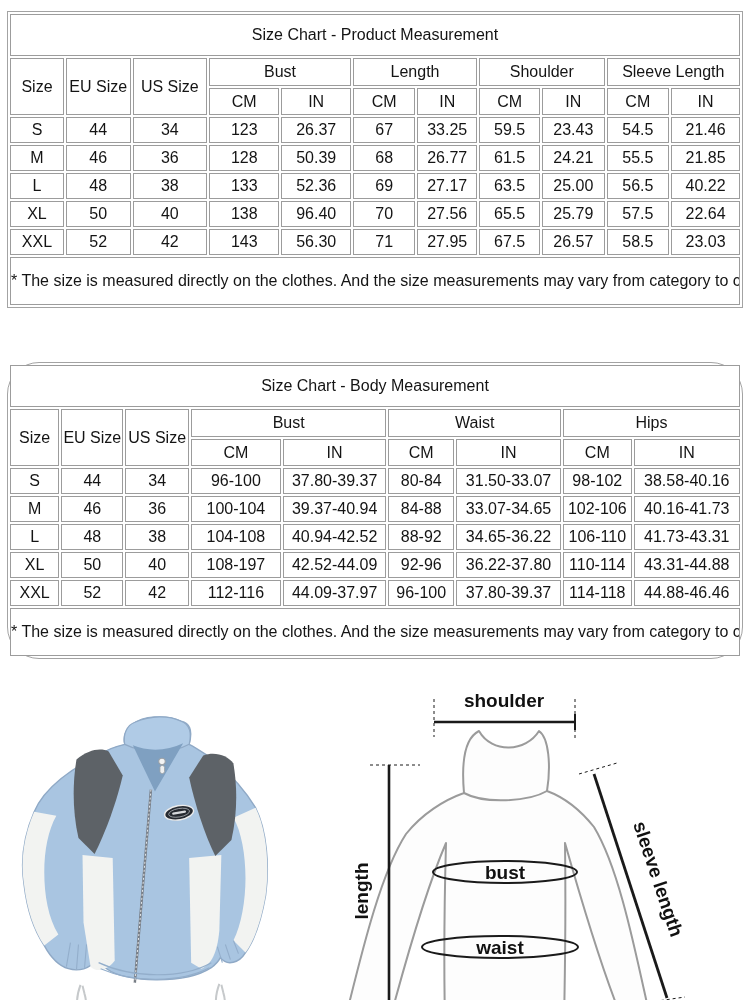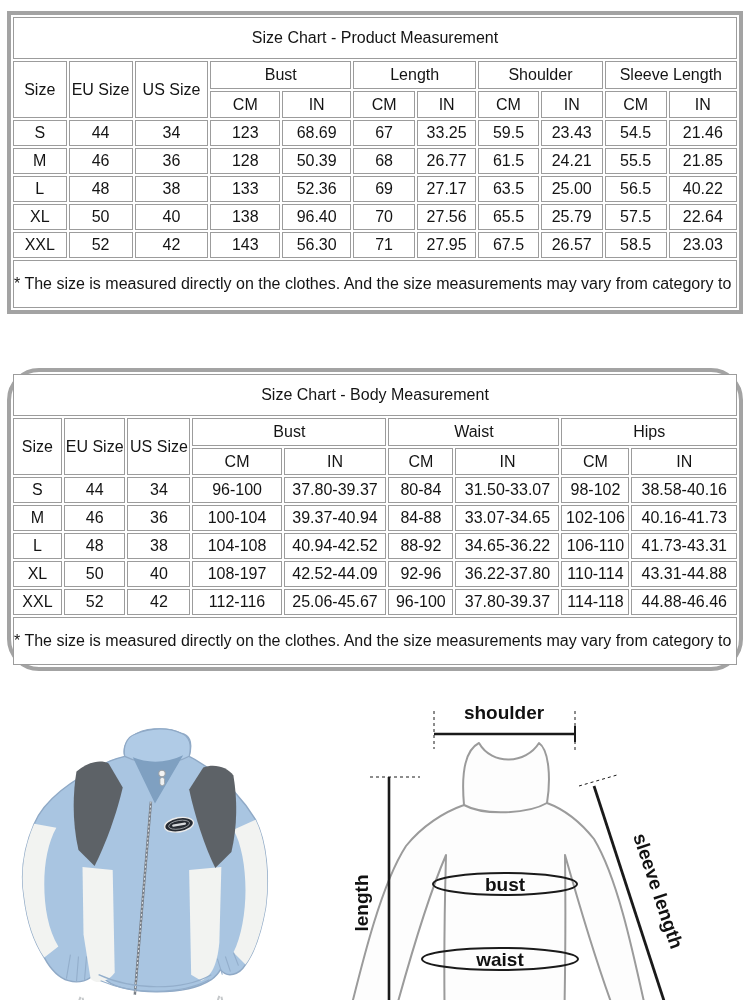--- a/index.html
+++ b/index.html
@@ -2,21 +2,21 @@
 <html><head>
 <meta charset="utf-8">
 <style>
   html,body{margin:0;padding:0;background:#fff;}
   body{width:750px;height:1000px;font-family:"Liberation Sans",sans-serif;color:#141414;overflow:hidden;}
   .page{width:750px;height:1000px;background:#fff;}
 
   .size-table{
     border-collapse:separate;border-spacing:2px;
     table-layout:fixed;width:736px;margin:0 auto;
-    border:4px solid #a3a3a3;background:#fff;
+    border:1px solid #a3a3a3;background:#fff;
   }
   .tbl1{margin-top:11px;}
   .tbl2{margin-top:54px;border-radius:32px;}
   .size-table th,.size-table td{
     border:1px solid #9c9c9c;text-align:center;vertical-align:middle;
     font-weight:normal;font-size:16px;padding:1px 0;background:#fff;
     overflow:hidden;white-space:nowrap;
   }
   .title-cell{font-weight:bold;font-size:18px;height:38px;}
   .group-cell{font-size:16.5px;height:24px;}
@@ -77,21 +77,21 @@
         <th class="cm">CM</th>
         <th class="in">IN</th>
       </tr>
     </thead>
     <tbody>
         <tr>
           <td>S</td>
           <td>44</td>
           <td>34</td>
           <td>123</td>
-          <td>68.69</td>
+          <td>26.37</td>
           <td>67</td>
           <td>33.25</td>
           <td>59.5</td>
           <td>23.43</td>
           <td>54.5</td>
           <td>21.46</td>
         </tr>
         <tr>
           <td>M</td>
           <td>46</td>
@@ -228,21 +228,21 @@
           <td>92-96</td>
           <td>36.22-37.80</td>
           <td>110-114</td>
           <td>43.31-44.88</td>
         </tr>
         <tr>
           <td>XXL</td>
           <td>52</td>
           <td>42</td>
           <td>112-116</td>
-          <td>25.06-45.67</td>
+          <td>44.09-37.97</td>
           <td>96-100</td>
           <td>37.80-39.37</td>
           <td>114-118</td>
           <td>44.88-46.46</td>
         </tr>
       </tbody>
     <tfoot>
       <tr>
         <td colspan="9" class="footnote-cell">* The size is measured directly on the clothes. And the size measurements may vary from category to category. Please pay attention to this.</td>
       </tr>

